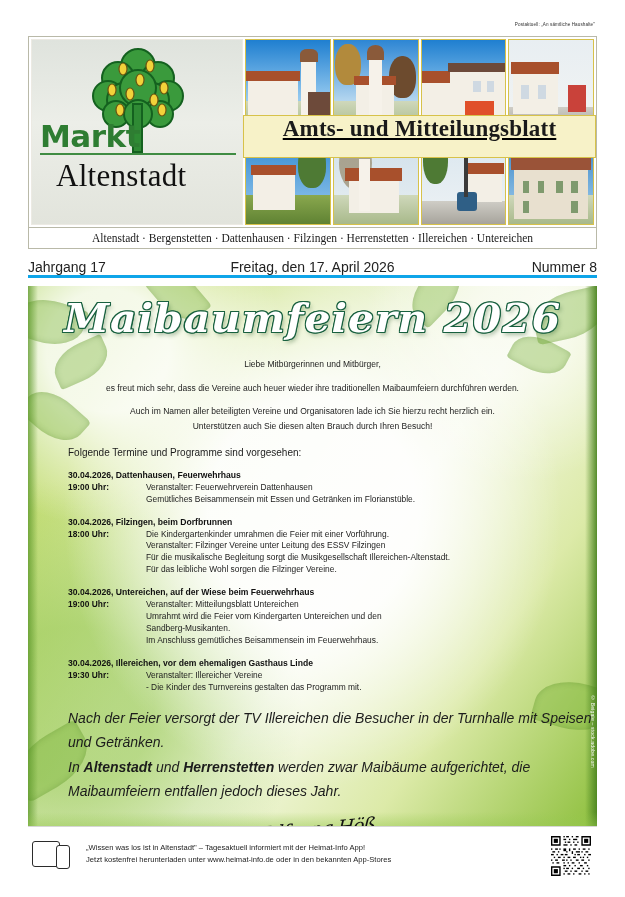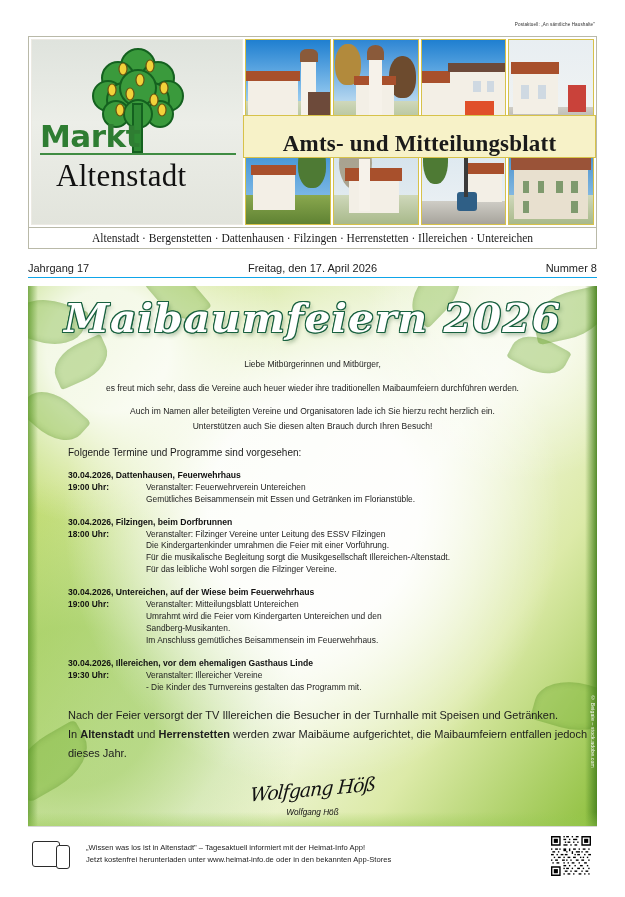--- a/index.html
+++ b/index.html
@@ -66,42 +66,42 @@
   .logo-alt {
     position:absolute; left:24px; top:118px;
     font-family:"Liberation Serif", serif; font-size:31px; color:#111;
     letter-spacing:.3px;
   }
 
   
   .banner {
     position:absolute; left:214px; top:78px; width:353px; height:43px;
     background:#f7f2c8; border:1px solid #d7c24a;
-    display:flex; align-items:flex-end; justify-content:center; z-index:4;
+    display:flex; align-items:flex-start; justify-content:center; z-index:4;text-decoration:underline;
   }
   .banner span {
     font-family:"Liberation Serif", serif; font-weight:700; font-size:23px;
     color:#1a1a1a; letter-spacing:.2px;
   }
 
   
   .villages {
     position:absolute; left:28px; top:228px; width:569px; height:21px;
     border:1px solid #b9b9a8; border-top:none; background:#fff;
     display:flex; align-items:center; justify-content:center;
   }
   .villages span {
     font-family:"Liberation Serif", serif; font-size:11.5px; color:#1a1a1a;
   }
 
   
   .issuebar {
     position:absolute; left:28px; top:258px; width:569px; height:20px;
-    border-bottom:1px solid #0ea5e9;
-    display:flex; align-items:center; font-size:11px; color:#222;
+    border-bottom:3px solid #0ea5e9;
+    display:flex; align-items:center; font-size:14px; color:#222;
   }
   .issuebar .left { flex:0 0 33%; }
   .issuebar .mid  { flex:0 0 34%; text-align:center; }
   .issuebar .right{ flex:0 0 33%; text-align:right; }
 
   
   .panel {
     position:absolute; left:28px; top:286px; width:569px; height:540px;
     overflow:hidden;
     background:
@@ -151,21 +151,21 @@
   .event-title {
     font-size:8.6px; font-weight:700; color:#111; margin-bottom:2px;
   }
   .event-row { display:flex; align-items:flex-start; }
   .event-time {
     flex:0 0 78px; font-size:8.4px; font-weight:700; color:#111; line-height:1.42;
   }
   .event-lines { flex:1; font-size:8.4px; color:#1c1c1c; line-height:1.42; }
   .event-lines div { white-space:nowrap; }
 
-  .closing { margin:12px 0 0 40px; font-size:11px; color:#1c1c1c; line-height:1.75; }
+  .closing { margin:12px 0 0 40px; font-size:14px; color:#1c1c1c; line-height:1.75;font-style:italic; }
   .closing b { font-weight:700; }
 
   .sig-area { margin-top:14px; text-align:center; }
   .sig-script {
     font-family:"DejaVu Serif", serif; font-style:italic; font-size:19px;
     color:#111; transform: rotate(-5deg) skewX(-9deg); display:inline-block;
     letter-spacing:-1px;
   }
   .sig-name { margin-top:7px; font-size:8.2px; font-style:italic; color:#111; line-height:1.4; }
 
@@ -357,32 +357,32 @@
       </div>
 
       <div class="lead">Folgende Termine und Programme sind vorgesehen:</div>
 
       <div class="events" id="events">
           <div class="event">
             <div class="event-title">30.04.2026, Dattenhausen, Feuerwehrhaus</div>
             <div class="event-row">
               <div class="event-time">19:00 Uhr:</div>
               <div class="event-lines">
-                <div>Veranstalter: Feuerwehrverein Untereichen</div>
+                <div>Veranstalter: Feuerwehrverein Dattenhausen</div>
                 <div>Gemütliches Beisammensein mit Essen und Getränken im Florianstüble.</div>
               </div>
             </div>
           </div>
           <div class="event">
             <div class="event-title">30.04.2026, Filzingen, beim Dorfbrunnen</div>
             <div class="event-row">
               <div class="event-time">18:00 Uhr:</div>
               <div class="event-lines">
+                <div>Die Kindergartenkinder umrahmen die Feier mit einer Vorführung.</div>
                 <div>Veranstalter: Filzinger Vereine unter Leitung des ESSV Filzingen</div>
-                <div>Die Kindergartenkinder umrahmen die Feier mit einer Vorführung.</div>
                 <div>Für die musikalische Begleitung sorgt die Musikgesellschaft Illereichen-Altenstadt.</div>
                 <div>Für das leibliche Wohl sorgen die Filzinger Vereine.</div>
               </div>
             </div>
           </div>
           <div class="event">
             <div class="event-title">30.04.2026, Untereichen, auf der Wiese beim Feuerwehrhaus</div>
             <div class="event-row">
               <div class="event-time">19:00 Uhr:</div>
               <div class="event-lines">

